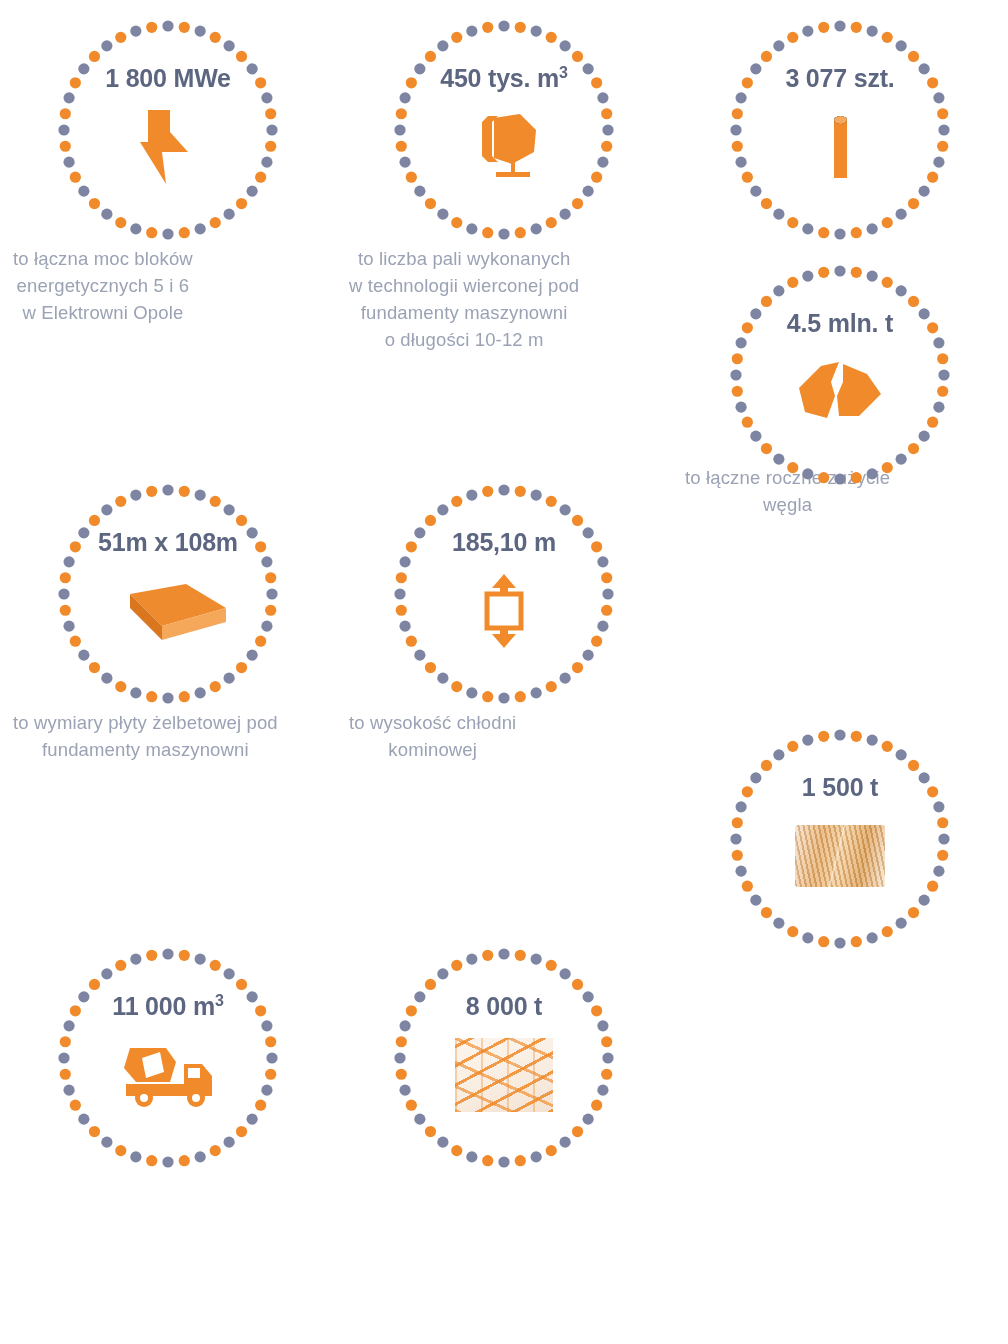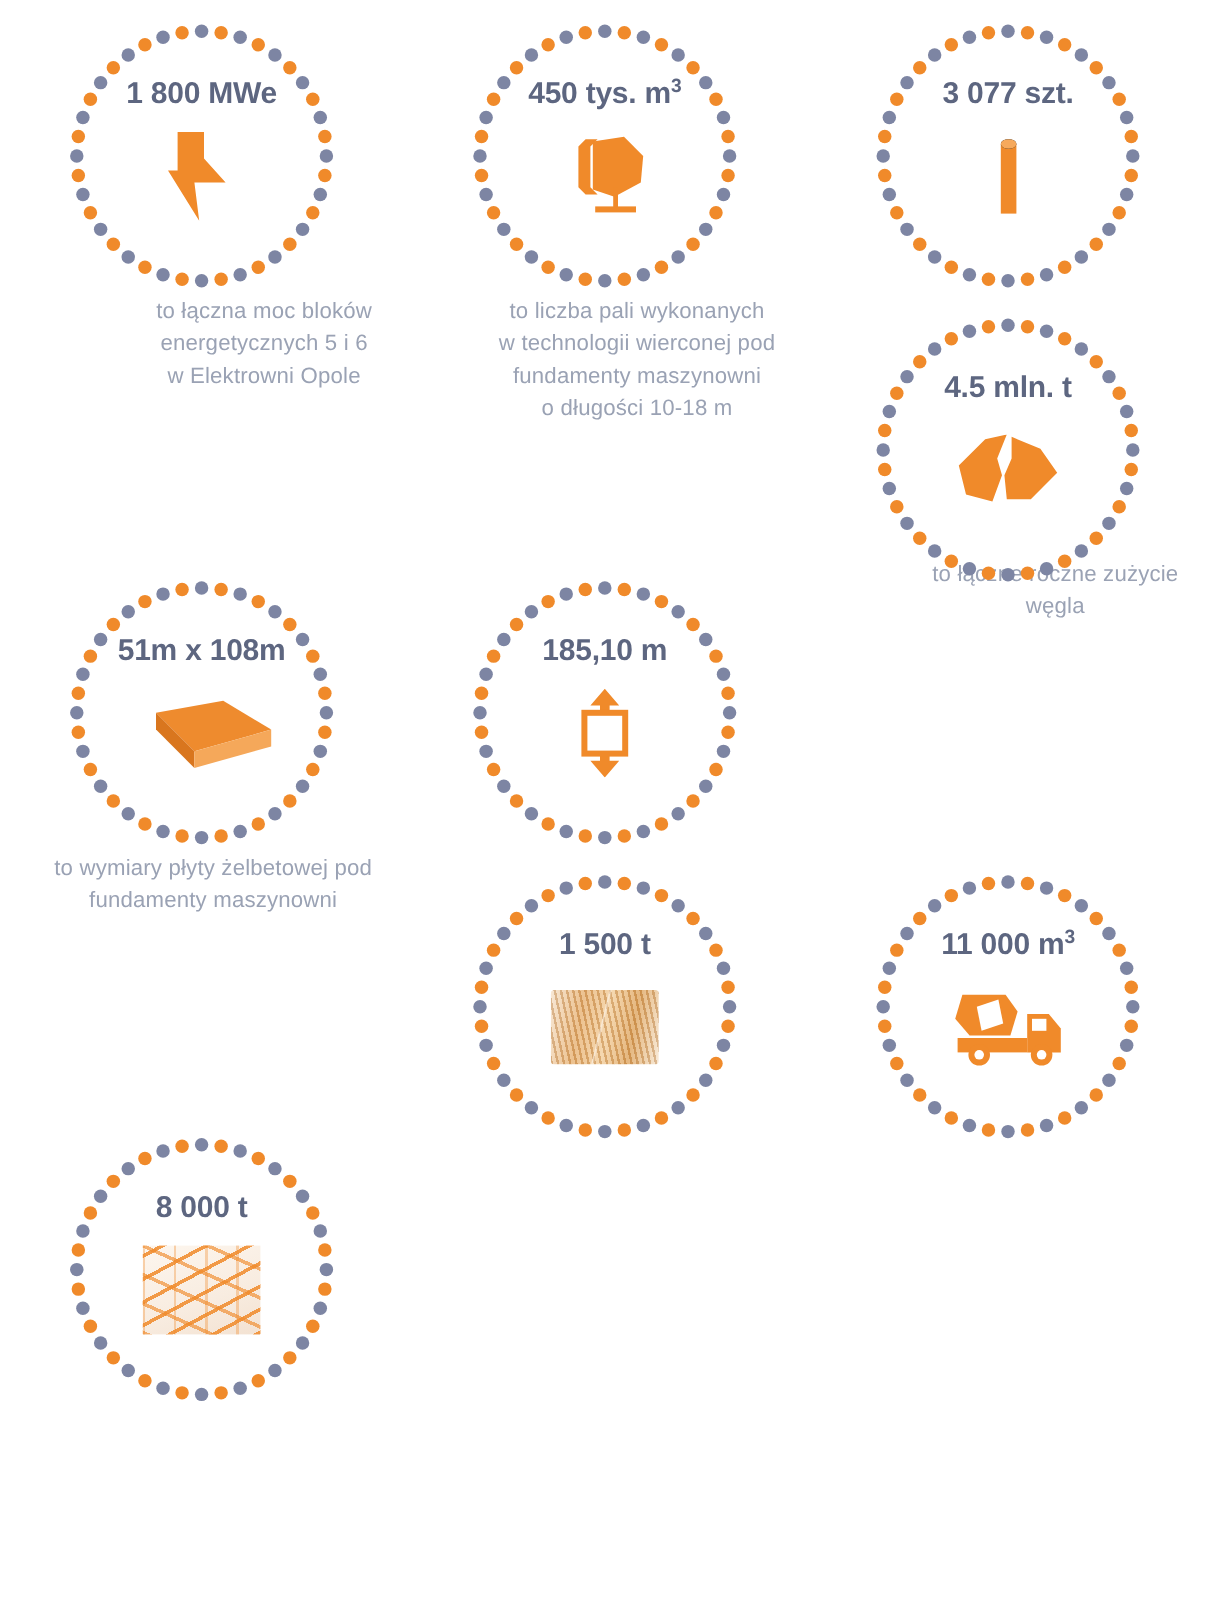--- a/index.html
+++ b/index.html
@@ -14,22 +14,22 @@
     display:grid;
     grid-template-columns:repeat(3, 336px);
     grid-template-rows:245px 219px 245px 219px 245px 171px;
     align-items:start;
   }
   .cell-circle {
     display:flex; align-items:flex-start; justify-content:center;
     padding-top:14px;
   }
   .cell-cap {
-    display:flex; align-items:flex-start; justify-content:flex-end;
-    padding:0 26px;
+    display:flex; align-items:flex-start; justify-content:flex-start;
+    padding:0 13px;
   }
 
   
   .badge {
     position:relative;
     width:232px; height:232px;
   }
   .badge svg.ring { position:absolute; inset:0; width:232px; height:232px; }
   .badge .inner {
     position:absolute; inset:0;
@@ -257,21 +257,21 @@
 
   <div class="cell-cap">
     <div class="caption">to łączna moc bloków
 energetycznych 5 i 6
 w Elektrowni Opole</div>
   </div>
   <div class="cell-cap">
     <div class="caption">to liczba pali wykonanych
 w technologii wierconej pod
 fundamenty maszynowni
-o długości 10-18 m</div>
+o długości 10-12 m</div>
   </div>
 
   <div class="cell-circle">
     <div class="badge">
       <svg class="ring" viewBox="0 0 232 232">
           <circle cx="116.00" cy="12.00" r="5.6" fill="#7D85A3"></circle>
           <circle cx="132.27" cy="13.28" r="5.6" fill="#F08A2A"></circle>
           <circle cx="148.14" cy="17.09" r="5.6" fill="#7D85A3"></circle>
           <circle cx="163.22" cy="23.34" r="5.6" fill="#F08A2A"></circle>
           <circle cx="177.13" cy="31.86" r="5.6" fill="#7D85A3"></circle>
@@ -437,20 +437,24 @@
     </div>
   </div>
 
   <div class="cell-cap">
     <div class="caption">to łączne roczne zużycie
 węgla</div>
   </div>
   <div class="cell-cap">
     <div class="caption">to wymiary płyty żelbetowej pod
 fundamenty maszynowni</div>
+  </div>
+  <div class="cell-cap">
+    <div class="caption">to wysokość chłodni
+kominowej</div>
   </div>
 
   <div class="cell-circle">
     <div class="badge">
       <svg class="ring" viewBox="0 0 232 232">
           <circle cx="116.00" cy="12.00" r="5.6" fill="#7D85A3"></circle>
           <circle cx="132.27" cy="13.28" r="5.6" fill="#F08A2A"></circle>
           <circle cx="148.14" cy="17.09" r="5.6" fill="#7D85A3"></circle>
           <circle cx="163.22" cy="23.34" r="5.6" fill="#F08A2A"></circle>
           <circle cx="177.13" cy="31.86" r="5.6" fill="#7D85A3"></circle>

